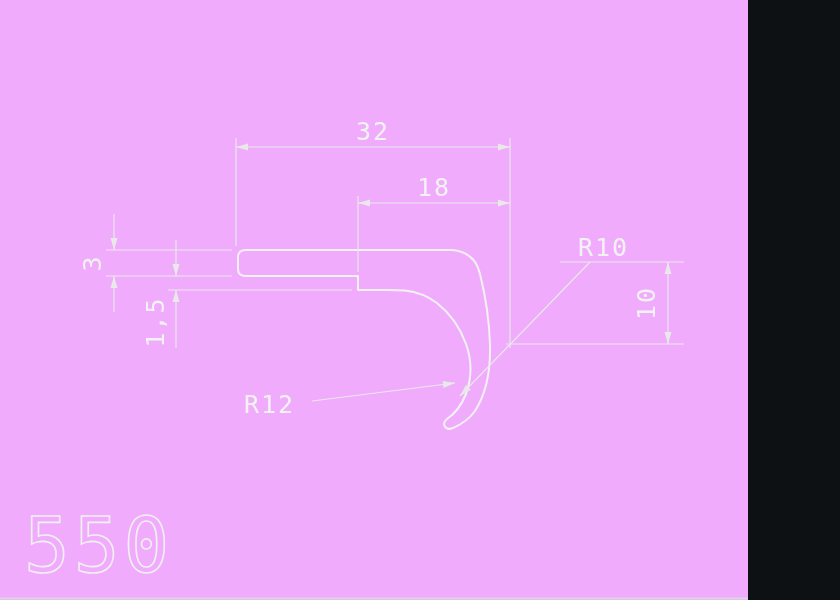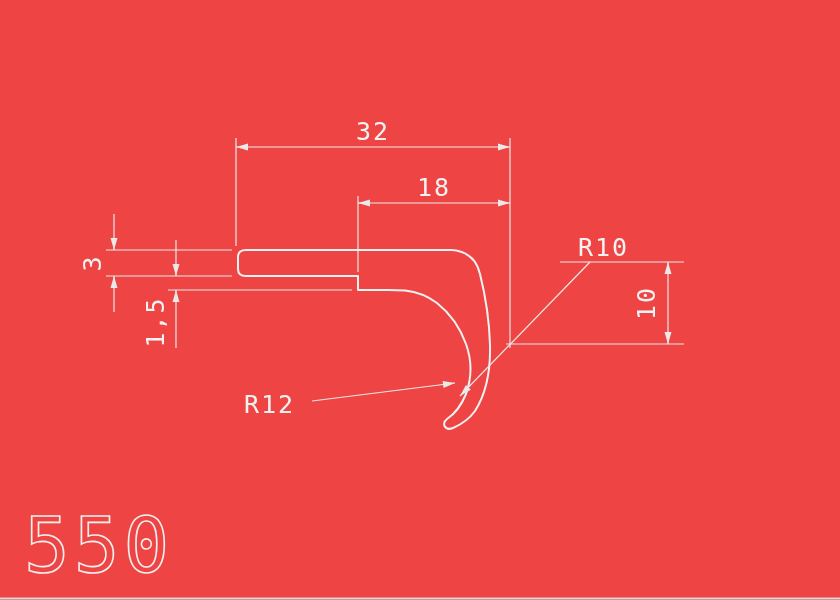--- a/index.html
+++ b/index.html
@@ -2,23 +2,23 @@
 <html><head>
 <meta charset="utf-8">
 <style>
   html, body {
     margin: 0;
     padding: 0;
     background: #0d1114;
   }
   .stage {
     position: relative;
-    width: 840px;
+    width: 748px;
     height: 600px;
-    background: #ef4444;
+    background: #f0abfc;
     overflow: hidden;
     font-family: "DejaVu Sans Mono", monospace;
   }
   svg { display: block; }
   .geo {
     fill: none;
     stroke: #f2f2f2;
     stroke-width: 2;
     stroke-linejoin: round;
     stroke-linecap: round;

